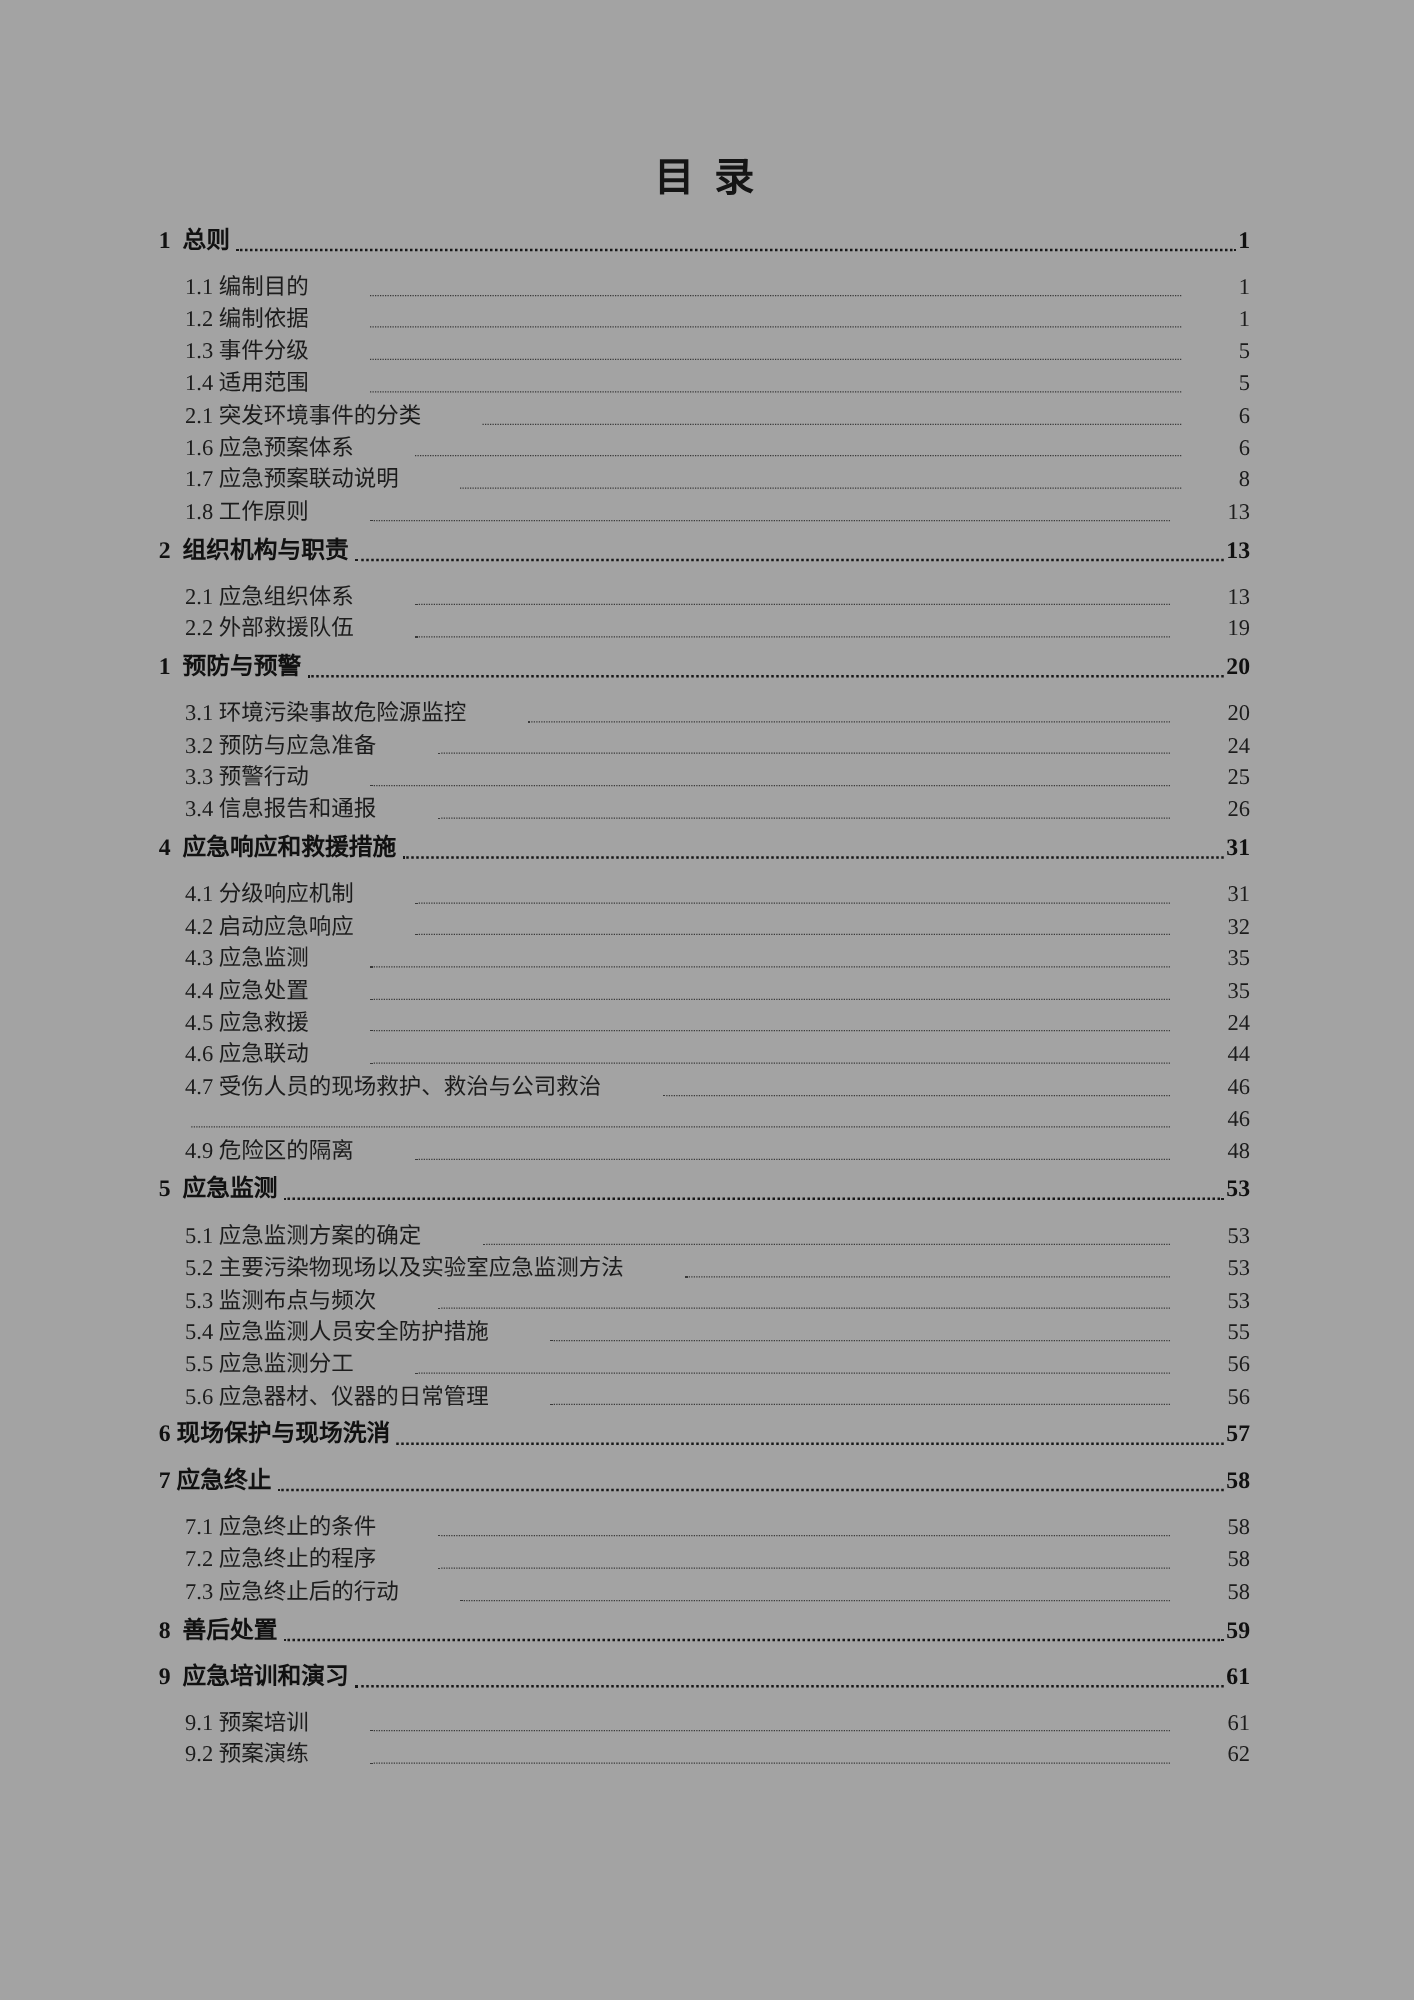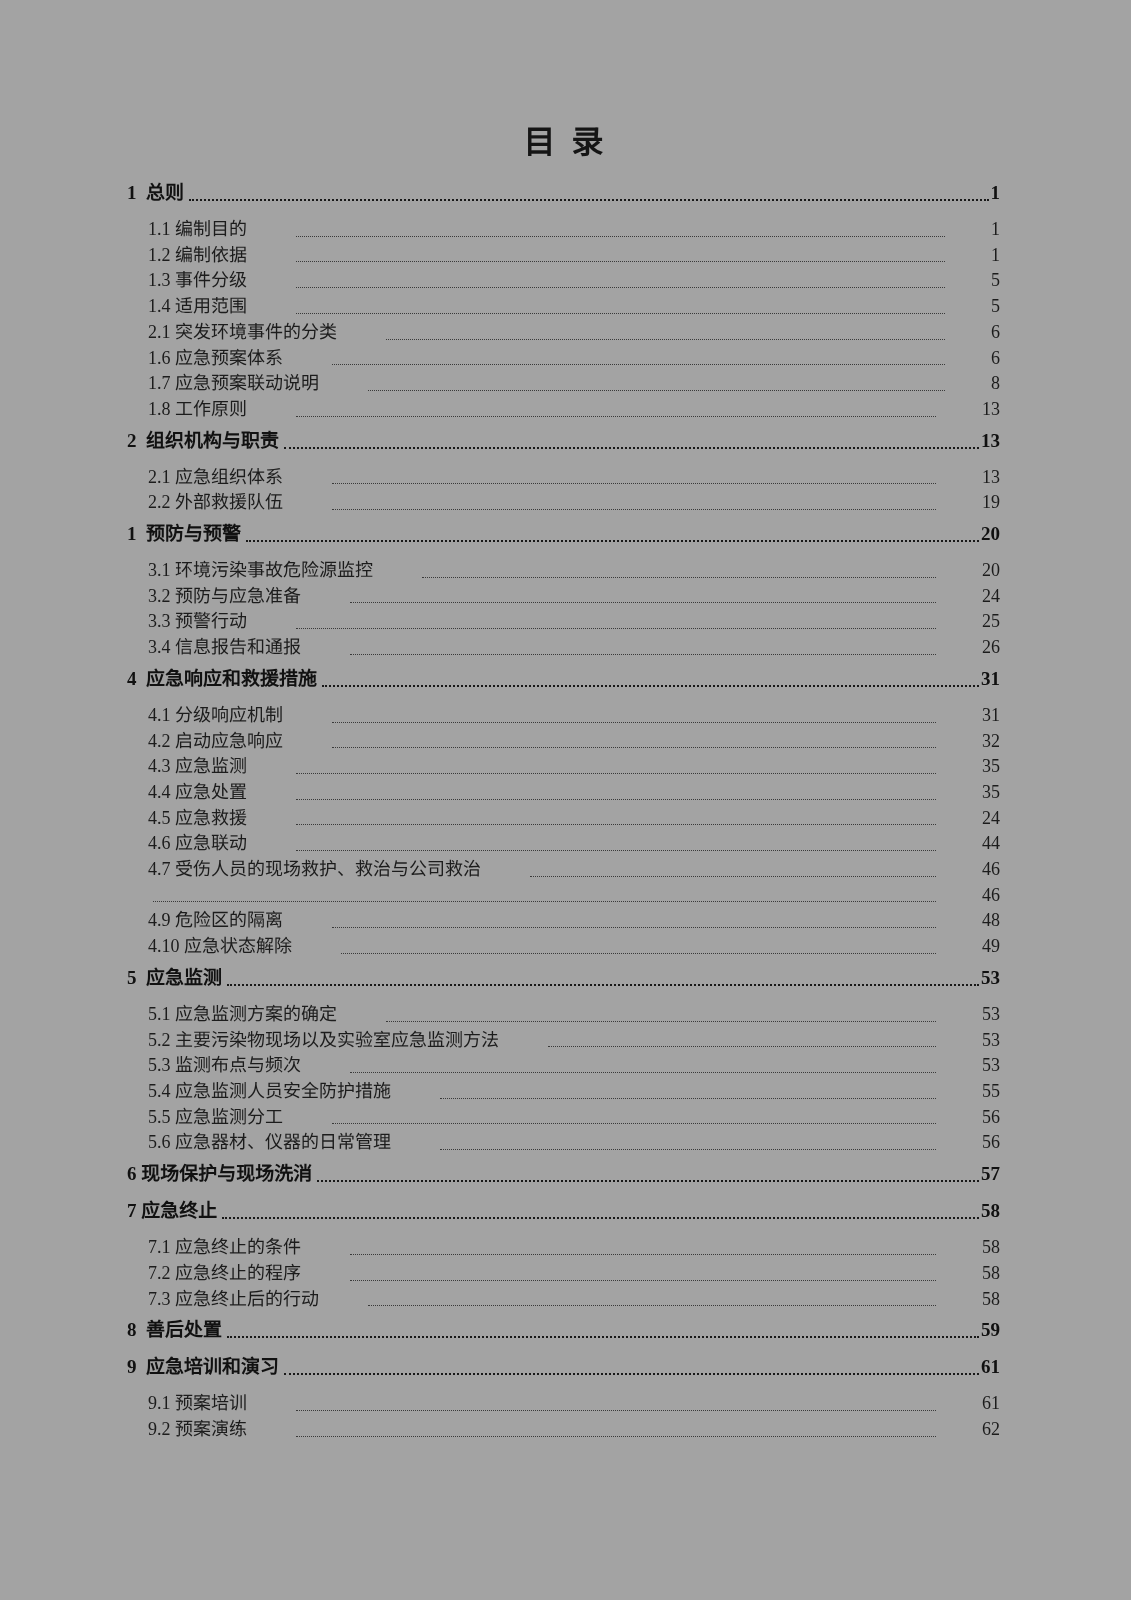--- a/index.html
+++ b/index.html
@@ -210,25 +210,20 @@
   </div>
       <div class="toc-row l2">
     <span class="leader"></span>
     <span class="page-num">46</span>
   </div>
       <div class="toc-row l2">
     <span class="label">4.9 危险区的隔离</span>
     <span class="leader"></span>
     <span class="page-num">48</span>
   </div>
-      <div class="toc-row l2">
-    <span class="label">4.10 应急状态解除</span>
-    <span class="leader"></span>
-    <span class="page-num">49</span>
-  </div>
       <div class="toc-row l1">
     <span class="label">5  应急监测</span>
     <span class="leader"></span>
     <span class="page-num">53</span>
   </div>
       <div class="toc-row l2">
     <span class="label">5.1 应急监测方案的确定</span>
     <span class="leader"></span>
     <span class="page-num">53</span>
   </div>

